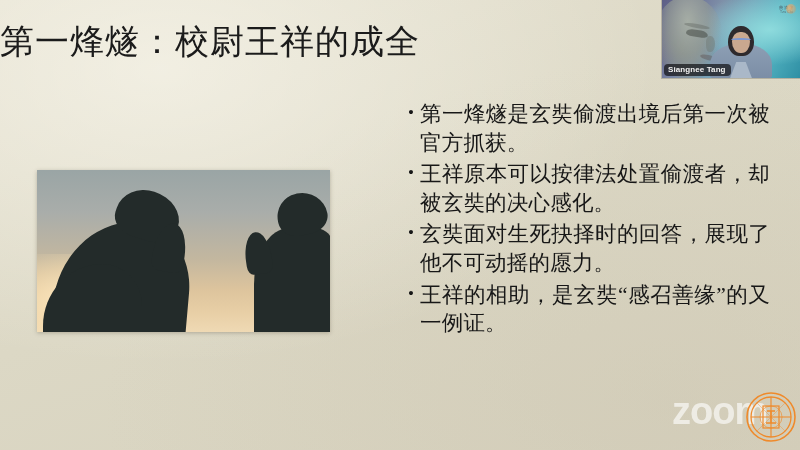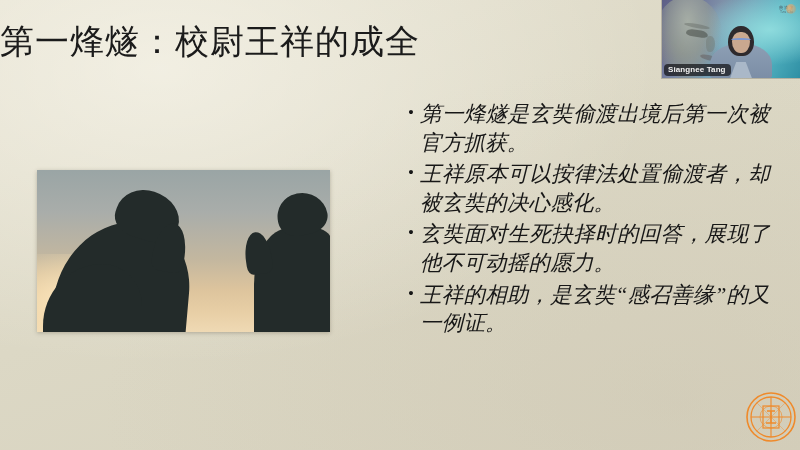--- a/index.html
+++ b/index.html
@@ -120,21 +120,20 @@
     width:18px;
     text-align:center;
     font-size:17px;
     line-height:1.5;
     color:#171717;
   }
   .bullet-text {
     flex:1 1 auto;
     letter-spacing:0.2px;
     text-align:justify;
-    font-style:italic;
   }
 
   
   #zoom-watermark {
     position:absolute;
     left:672px; top:392px;
     font-family:"Liberation Sans","DejaVu Sans",sans-serif;
     font-size:38px;
     font-weight:600;
     letter-spacing:-1px;
@@ -314,20 +313,21 @@
     <div class="bullet">
       <span class="bullet-dot">•</span>
       <span class="bullet-text">玄奘面对生死抉择时的回答，展现了他不可动摇的愿力。</span>
     </div>
     <div class="bullet">
       <span class="bullet-dot">•</span>
       <span class="bullet-text">王祥的相助，是玄奘“感召善缘”的又一例证。</span>
     </div>
   </div>
 
+  <div id="zoom-watermark">zoom</div>
 
   <svg id="seal" viewBox="0 0 52 52">
     <circle cx="26" cy="26" r="24" fill="none" stroke="#ef8a2b" stroke-width="1.6"></circle>
     <circle cx="26" cy="26" r="20" fill="none" stroke="#ef8a2b" stroke-width="1.3"></circle>
     <path d="M26 6 L26 46 M6 26 L46 26" stroke="#ef8a2b" stroke-width="1.1" fill="none"></path>
     <path d="M12 12 L40 40 M40 12 L12 40" stroke="#ef8a2b" stroke-width="0.8" fill="none" opacity="0.5"></path>
     <rect x="18" y="15" width="16" height="22" fill="none" stroke="#ef8a2b" stroke-width="1.2"></rect>
     <path d="M22 20 h8 M26 20 v12 M21 32 h10" stroke="#ef8a2b" stroke-width="1.4" fill="none"></path>
     <circle cx="26" cy="26" r="11" fill="none" stroke="#ef8a2b" stroke-width="0.9" opacity="0.7"></circle>
   </svg>

